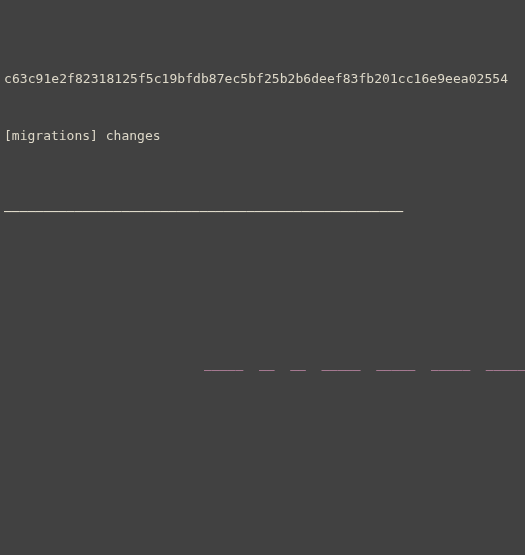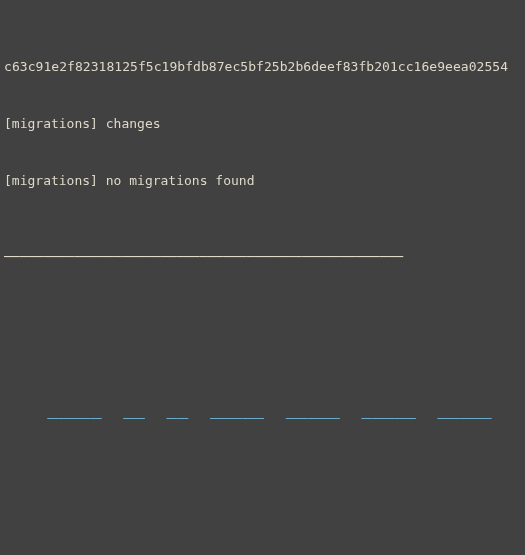--- a/index.html
+++ b/index.html
@@ -13,21 +13,21 @@
     position: relative;
     width: 525px;
     height: 555px;
     background: #414141;
     overflow: hidden;
     font-family: "DejaVu Sans Mono", "Liberation Mono", monospace;
     font-size: 13px;
     line-height: 19px;
     color: #ded9c9;
     box-sizing: border-box;
-    padding: 0 0 0 4px;
+    padding: 12px 0 0 4px;
     white-space: pre;
     -webkit-font-smoothing: antialiased;
   }
 
   .line {
     height: 19px;
     line-height: 19px;
     white-space: pre;
     font-family: "DejaVu Sans Mono", "Liberation Mono", monospace;
     letter-spacing: 0;
@@ -48,32 +48,32 @@
     white-space: pre;
     overflow: hidden;
     color: #ded9c9;
   }
 
   
   .logo {
     white-space: pre;
     line-height: 19px;
     font-family: "DejaVu Sans Mono", "Liberation Mono", monospace;
-    font-size: 18px;
-    color: #7dd3fc;
+    font-size: 13px;
+    color: #f9a8d4;
+    text-align: right;
   }
 </style>
 </head>
 <body>
 
 <div id="terminal">
 
   <div class="line hash">c63c91e2f82318125f5c19bfdb87ec5bf25b2b6deef83fb201cc16e9eea02554</div>
   <div class="line">[migrations] changes</div>
-  <div class="line">[migrations] no migrations found</div>
 
   <div class="rule">───────────────────────────────────────────────────</div>
 
   <div class="blank"></div>
 
   <div class="logo">    _____  __  __  _____  _____  _____  _____</div>
   
   
   
   

